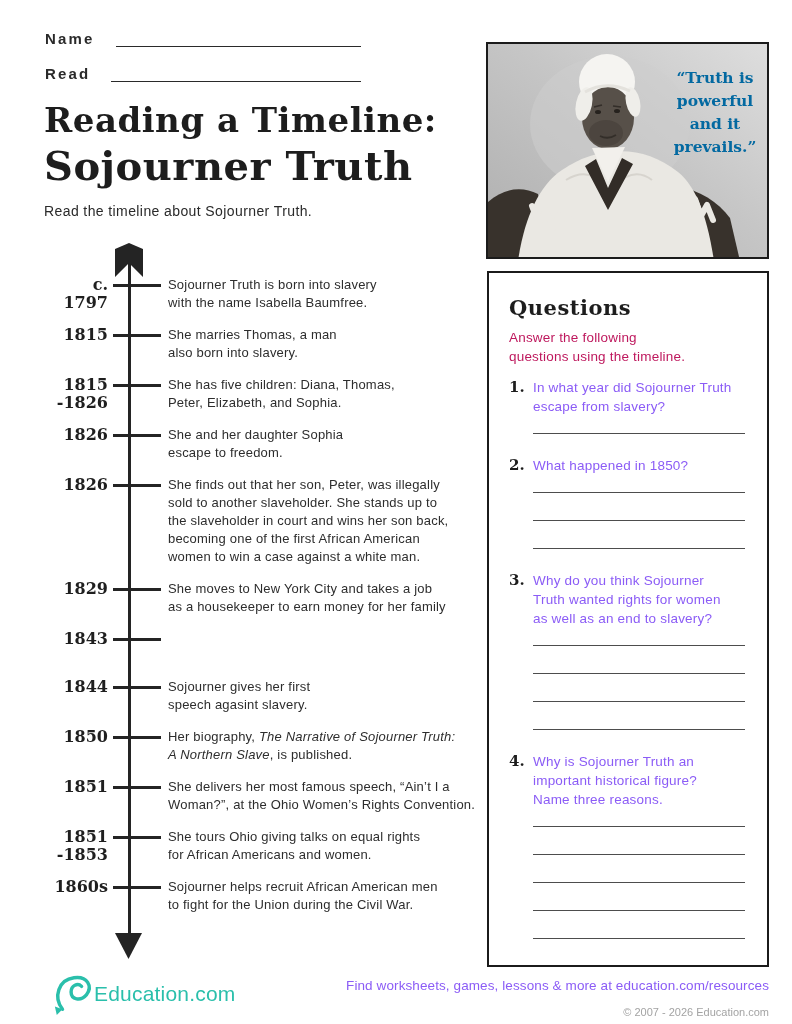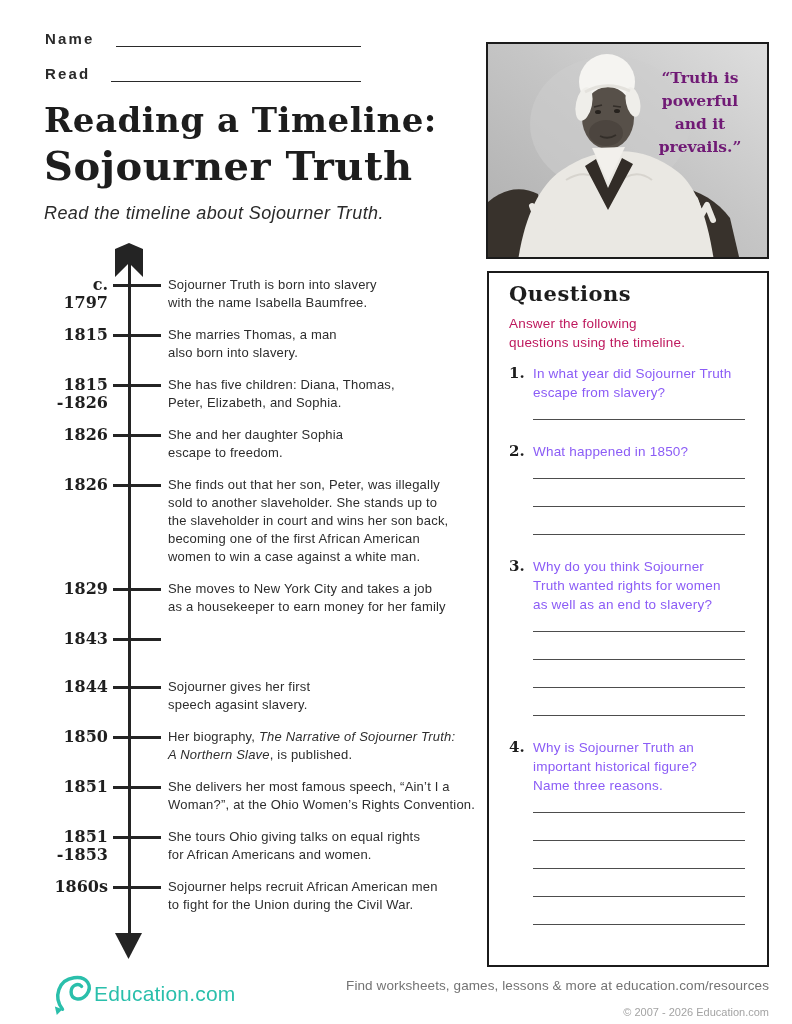--- a/index.html
+++ b/index.html
@@ -12,21 +12,21 @@
   
   .field-row { position:absolute; left:45px; width:316px; display:flex; align-items:flex-end; gap:21px; }
   .field-row.name { top:30px; }
   .field-row.date { top:65px; }
   .field-label { font-size:15px; font-weight:bold; letter-spacing:2.2px; color:#2a2a2a; }
   .field-line { flex:1; border-bottom:1.6px solid #2a2a2a; height:14px; }
 
   .title-block { position:absolute; left:44px; top:100px; width:440px; }
   .title1 { font-family:"DejaVu Serif", serif; font-weight:bold; font-size:34px; letter-spacing:0.5px; color:#1d1d1d; }
   .title2 { font-family:"DejaVu Serif", serif; font-weight:bold; font-size:40px; letter-spacing:0.5px; color:#1d1d1d; margin-top:2px; }
-  .subtitle { margin-top:14px; font-size:18px; letter-spacing:0.4px; color:#2a2a2a;font-style:italic; }
+  .subtitle { margin-top:14px; font-size:14px; letter-spacing:0.4px; color:#2a2a2a; }
 
   
   .timeline { position:absolute; left:44px; top:243px; width:460px; height:730px; }
   .tl-shaft { position:absolute; left:84px; top:10px; width:3px; height:682px; background:#242424; }
   .tl-fletch { position:absolute; left:71px; top:0; }
   .tl-arrowhead { position:absolute; left:71px; top:690px; }
   .tl-rows { position:relative; padding-top:33px; }
   .tl-row { display:flex; align-items:flex-start; margin-bottom:14px; }
   .tl-row:nth-child(7) { margin-bottom:30px; }
   .tl-year {
@@ -41,45 +41,45 @@
   }
   .tl-text em { font-style:italic; }
 
   
   .photo-box {
     position:absolute; left:486px; top:42px; width:283px; height:217px;
     border:2px solid #1b1b1b; overflow:hidden;
   }
   .photo-box svg { display:block; }
   .photo-quote {
-    position:absolute; left:154px; top:22px; width:116px; text-align:center;
+    position:absolute; left:169px; top:22px; width:116px; text-align:center;
     font-family:"DejaVu Serif", serif; font-weight:bold; font-size:15.5px; line-height:23px;
-    color:#701a75; white-space:pre-line;
+    color:#0369a1; white-space:pre-line;
   }
 
   
   .questions-box {
     position:absolute; left:487px; top:271px; width:282px; height:696px;
-    border:2px solid #1b1b1b; padding:8px 18px 0 20px;
+    border:2px solid #1b1b1b; padding:22px 18px 0 20px;
   }
   .q-heading { font-family:"DejaVu Serif", serif; font-weight:bold; font-size:21px; letter-spacing:0.5px; color:#1d1d1d; }
   .q-intro { margin-top:8px; font-size:13.5px; line-height:19px; letter-spacing:0.2px; white-space:pre-line; color:#be185d; }
   .q-item { margin-top:22px; }
   .q-item:nth-child(1) { margin-top:12px; }
   .q-head { display:flex; align-items:flex-start; }
   .q-num { width:24px; flex-shrink:0; font-family:"DejaVu Serif", serif; font-weight:bold; font-size:15px; line-height:19px; color:#1d1d1d; }
   .q-text { flex:1; font-size:13.5px; line-height:19px; letter-spacing:0.2px; white-space:pre-line; color:#8b5cf6; }
   .q-lines { margin-top:-10px; }
   .answer-line { height:28px; margin-left:24px; margin-right:4px; border-bottom:1.2px solid #4d4d4d; }
 
   
   .footer-brand { position:absolute; left:52px; top:972px; display:flex; align-items:center; }
   .brand-name { font-size:21px; letter-spacing:0.2px; color:#2abfab; }
   .footer-right { position:absolute; right:23px; top:978px; text-align:right; }
-  .footer-tagline { font-size:13.5px; color:#737373; letter-spacing:0.1px; }
+  .footer-tagline { font-size:13.5px; color:#8b5cf6; letter-spacing:0.1px; }
   .footer-copyright { margin-top:13px; font-size:11px; color:#a3a3a3; }
 </style>
 </head>
 <body>
 
 <div class="page">
 
   <div class="field-row name">
     <span class="field-label">Name</span>
     <span class="field-line"></span>

